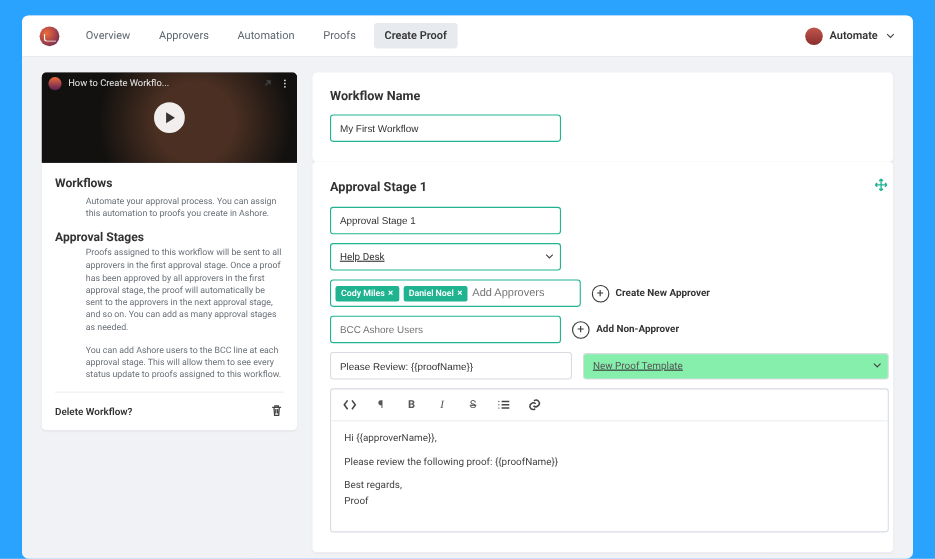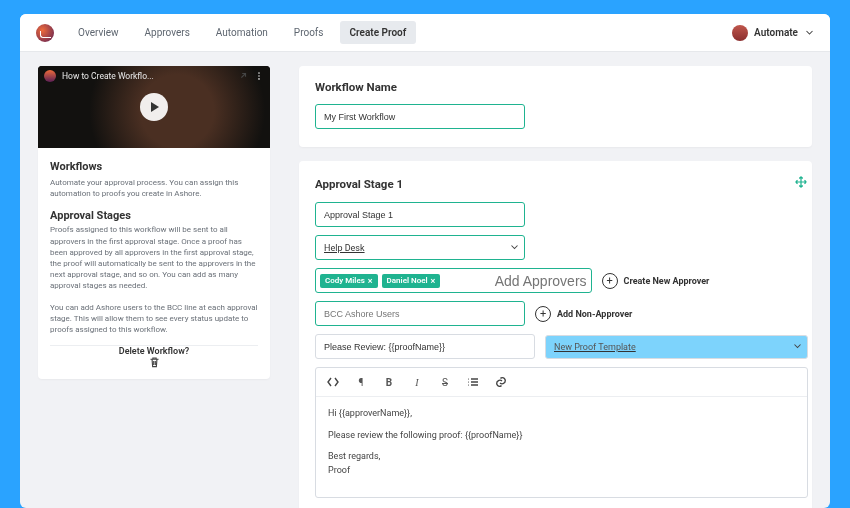--- a/index.html
+++ b/index.html
@@ -55,21 +55,21 @@
   .topnav-spacer{ flex:1; }
   .user-pill { display:flex; align-items:center; gap:6px; cursor:pointer;}
   .avatar { width:16px; height:16px; border-radius:50%; background: linear-gradient(#c0564c,#8a2e2e); }
   .user-name { font-size:10px; font-weight:600; }
   .chev { width:10px; height:10px; display:inline-flex; align-items:center; justify-content:center;}
   .chev svg{ width:9px; height:9px; }
 
   
   .content {
     display:flex;
-    gap:29px;
+    gap:14px;
     padding: 14px 18px 0 18px;
     height: calc(100% - 38px);
     overflow:hidden;
   }
   .sidebar { width: 232px; flex:0 0 232px; }
   .main { flex:1; min-width:0; }
 
   
   .video-card {
     background: #0a0a0a;
@@ -89,34 +89,33 @@
     width:28px; height:28px; border-radius:50%; background:rgba(255,255,255,.92);
     display:flex; align-items:center; justify-content:center;
   }
   .play-btn:before{content:"";border-left:8px solid #333;border-top:5px solid transparent;border-bottom:5px solid transparent;margin-left:2px;}
 
   .info-card {
     background:#fff; border-radius:0 0 4px 4px; padding: 12px 12px 8px 12px;
     box-shadow: 0 1px 2px rgba(0,0,0,.04);
   }
   .info-card h3 { font-size:11px; font-weight:700; margin-bottom:4px;}
-  .info-card p { font-size:8px; color:#6a7078; line-height:1.4; margin-bottom:10px;}
+  .info-card p { font-size:8px; color:#6a7078; line-height:1.4; margin-bottom:10px;margin-left:28px;}
   .info-card h4 { font-size:11px; font-weight:700; margin-bottom:2px;}
   .delete-row {
     display:flex; align-items:center; justify-content:space-between;
-    border-top:1px solid #eceef1; padding-top:0; margin-top:8px;flex-direction:column;
+    border-top:1px solid #eceef1; padding-top:10px; margin-top:8px;
   }
   .delete-row span{ font-size:9px; font-weight:600;}
   .trash-icon svg{width:13px;height:13px;}
 
   
   .panel {
     background:#fff; border-radius:4px; padding:14px 4px 18px 16px;
     box-shadow: 0 1px 2px rgba(0,0,0,.04);
-    margin-bottom:14px;
   }
   .panel-header { display:flex; align-items:center; justify-content:space-between; margin-bottom:10px;}
   .panel-title { font-size:11.5px; font-weight:700; }
   .panel-actions { display:flex; gap:8px; align-items:center;}
   .move-icon svg, .trash2 svg{ width:14px; height:14px; }
 
   .field {
     width:100%; height:25px; border:1px solid #1fb390; border-radius:3px;
     padding:0 8px; font-size:9px; color:#333; outline:none; background:#fff;
     display:flex; align-items:center;
@@ -131,32 +130,32 @@
 
   .tag-input {
     height:25px; border:1px solid #1fb390; border-radius:3px; padding:2px 4px;
     display:flex; align-items:center; gap:4px; flex:1;
   }
   .tag {
     background:#1fb390; color:#fff; font-size:8px; border-radius:2px;
     padding:2px 5px; display:flex; align-items:center; gap:3px; font-weight:600;
   }
   .tag .x{ font-size:9px; cursor:pointer; }
-  .tag-entry { border:none; outline:none; font-size:14px; flex:1; min-width:40px; color:#888;text-align:right;}
+  .tag-entry { border:none; outline:none; font-size:10px; flex:1; min-width:40px; color:#888;}
 
   .plus-pill { display:flex; align-items:center; gap:6px; cursor:pointer; }
   .plus-circle {
     width:16px; height:16px; border:1.3px solid #333; border-radius:50%;
     display:flex; align-items:center; justify-content:center; font-size:11px; line-height:1;
   }
   .plus-label { font-size:9px; font-weight:700; }
 
   .select-plain {
     border:1px solid #d8dce2; border-radius:3px; height:24px; padding:0 8px;
-    font-size:9px; color:#555; background:#7dd3fc; display:flex; align-items:center;
+    font-size:9px; color:#555; background:#86efac; display:flex; align-items:center;
   }
 
   .editor {
     border:1px solid #d8dce2; border-radius:3px; overflow:hidden;
   }
   .toolbar { display:flex; gap:14px; padding:7px 10px; border-bottom:1px solid #eceef1; color:#555;}
   .tb-btn { width:14px; height:14px; display:flex; align-items:center; justify-content:center; font-size:10px; cursor:pointer;}
   .tb-btn.bold{font-weight:700;}
   .tb-btn.italic{font-style:italic; font-family:serif;}
   .tb-btn.strike{text-decoration:line-through;}

